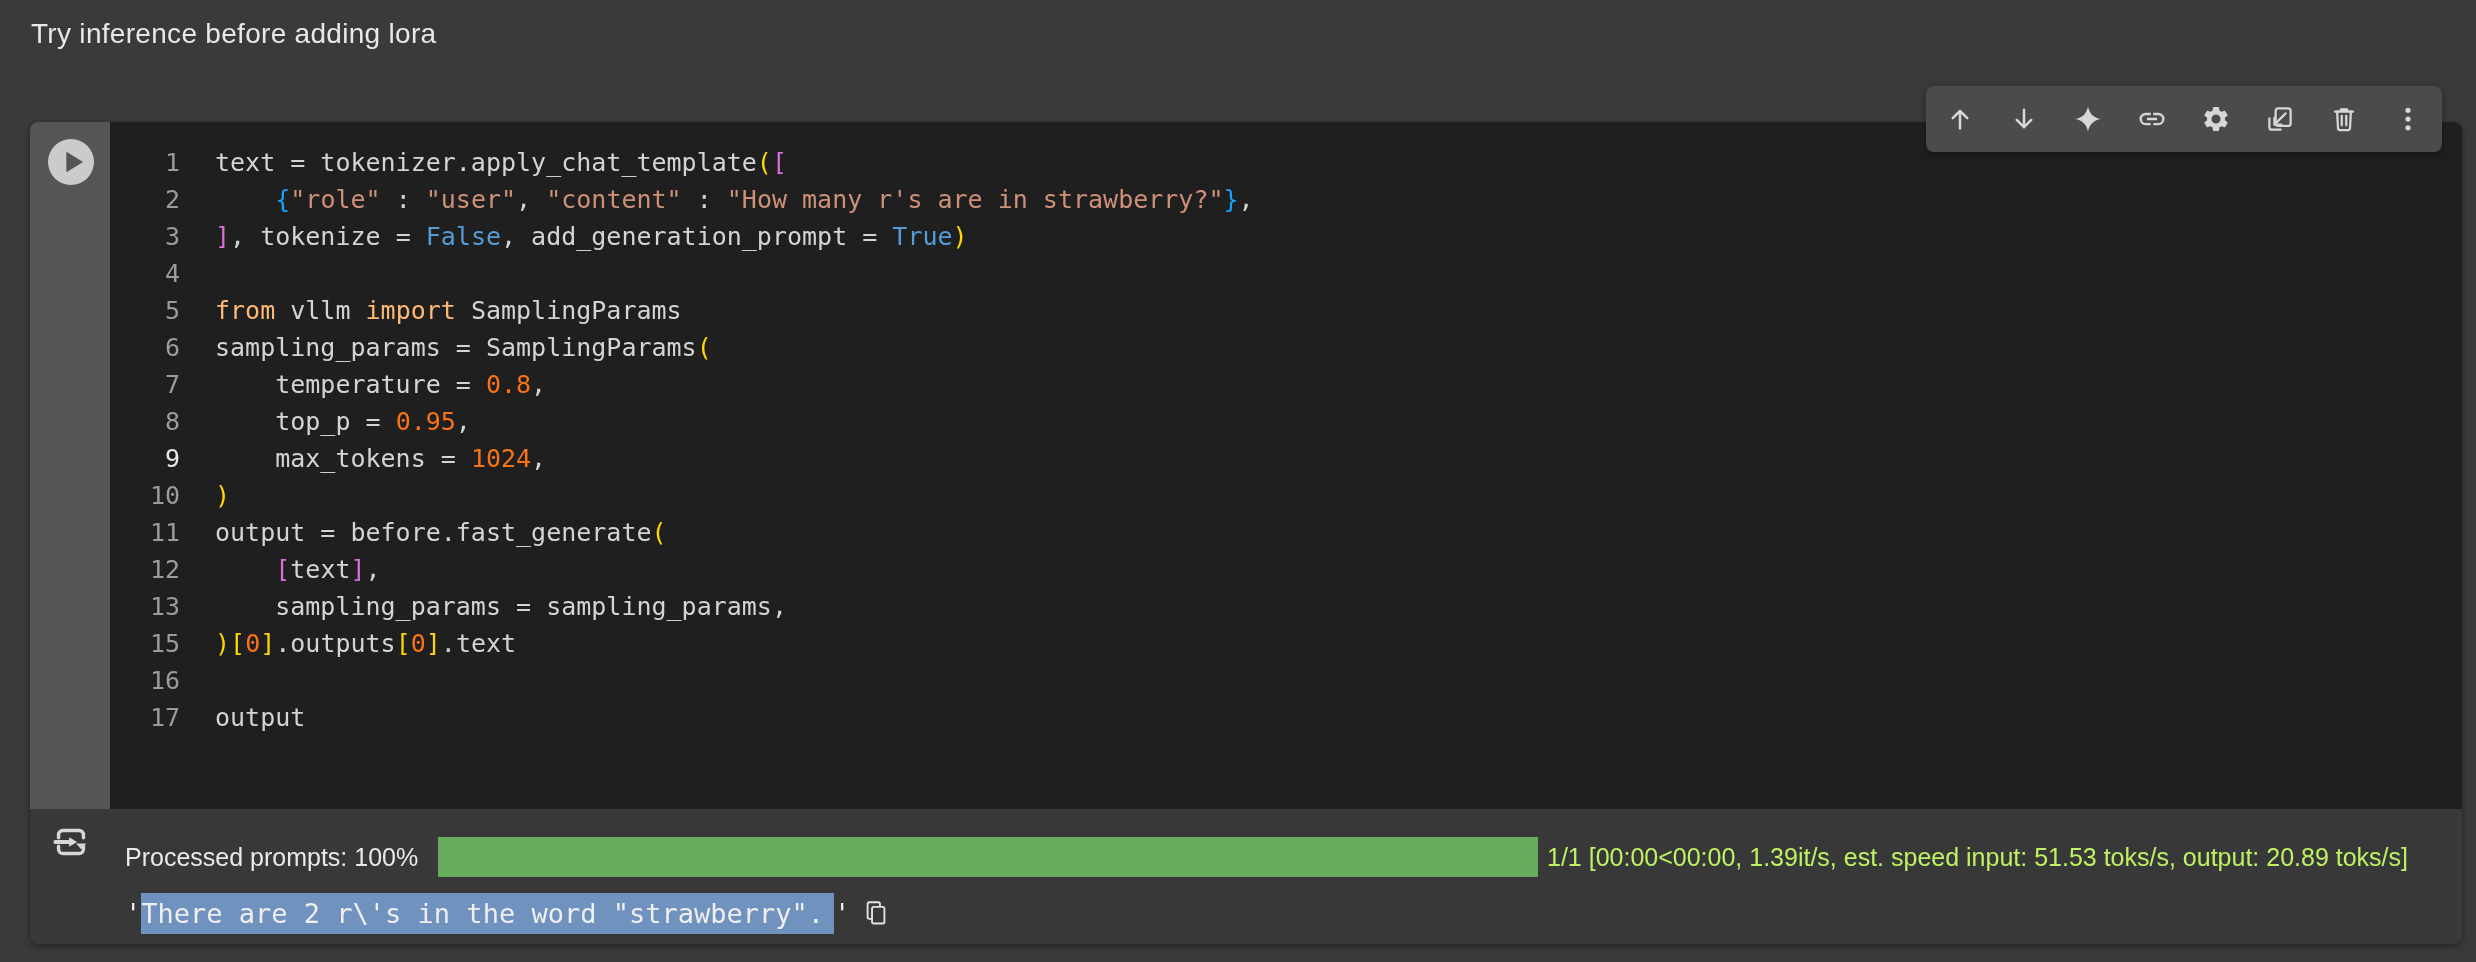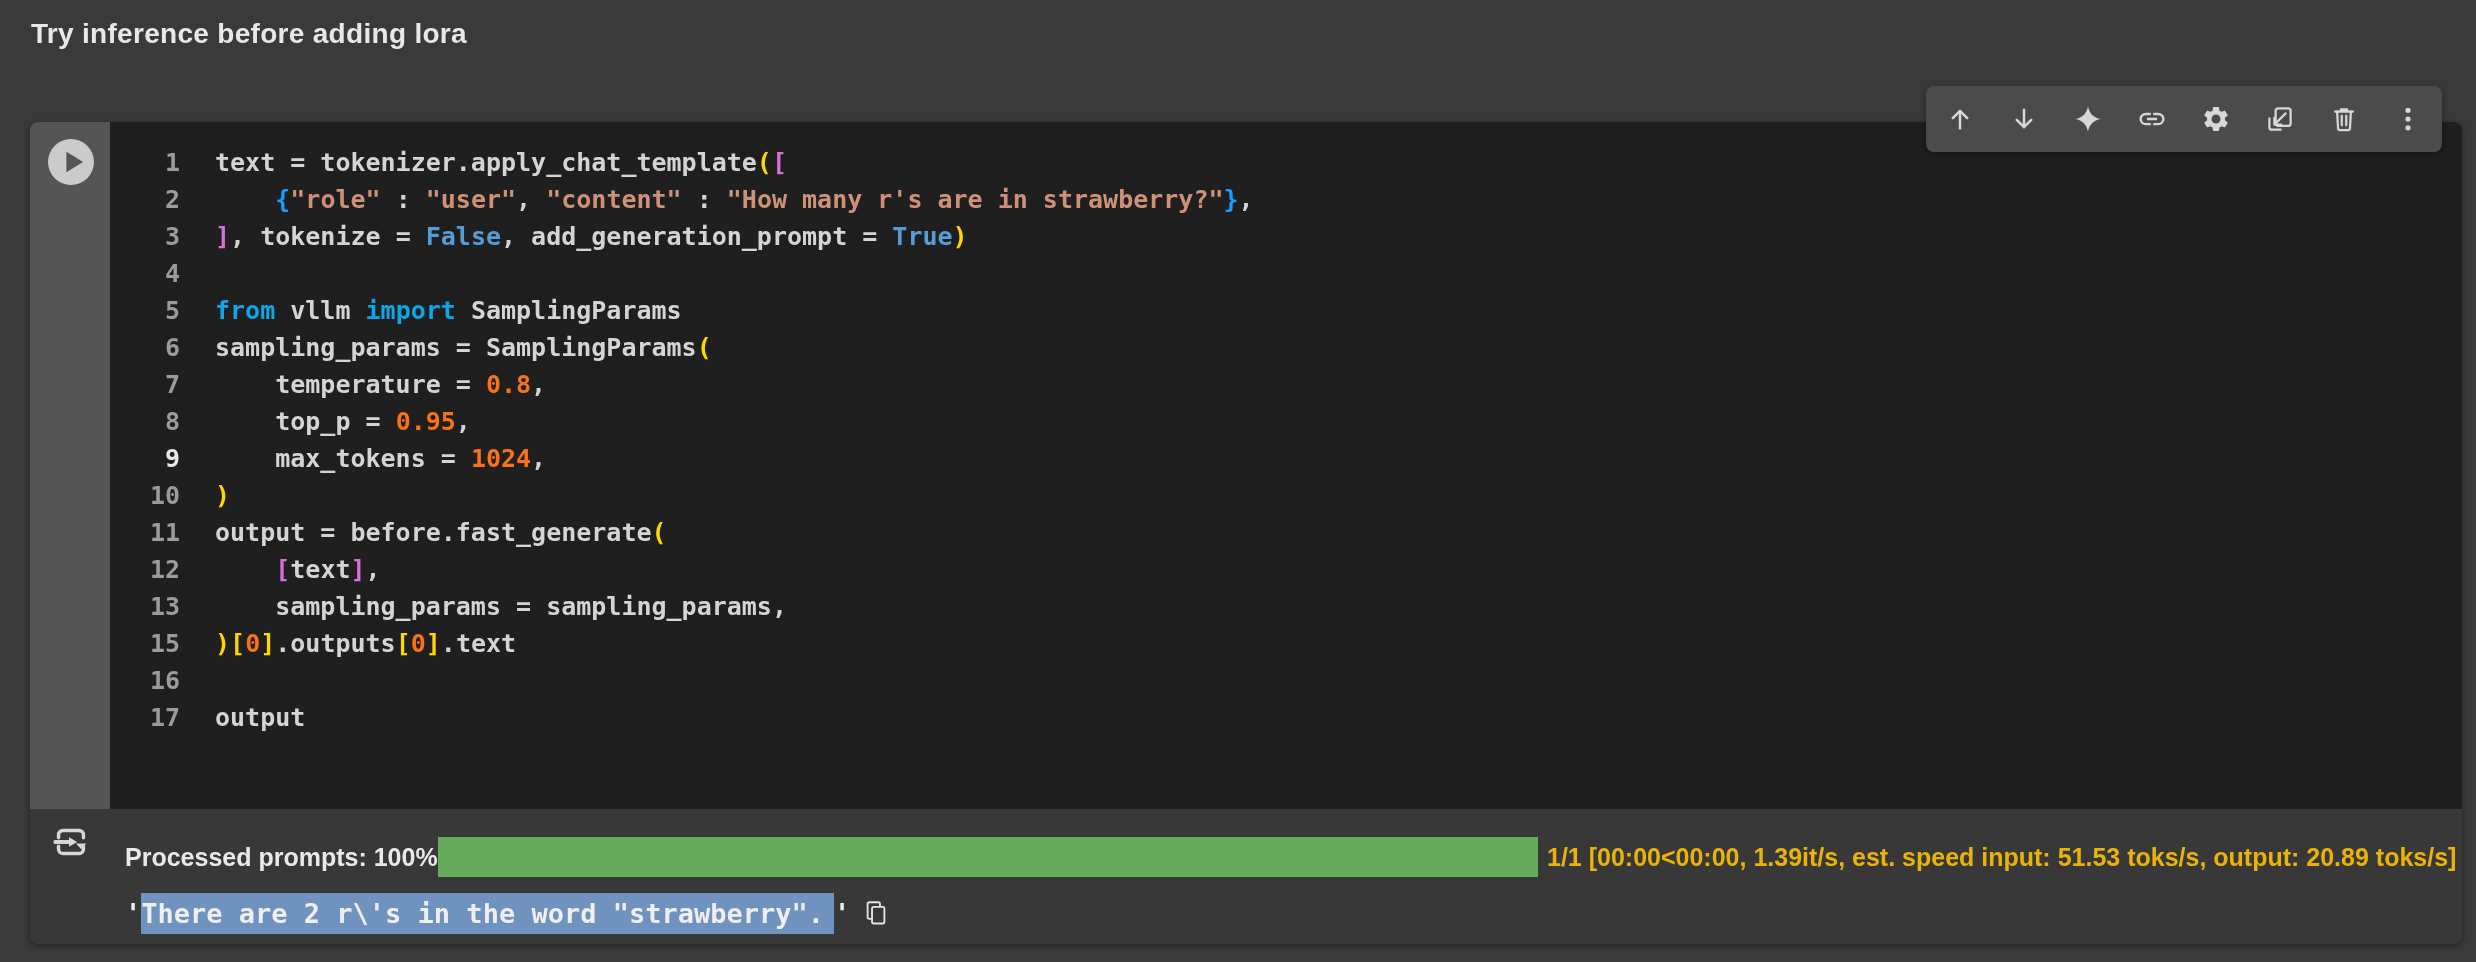--- a/index.html
+++ b/index.html
@@ -1,18 +1,18 @@
 <!DOCTYPE html>
 <html><head>
 <meta charset="utf-8">
 <style>
   * { margin:0; padding:0; box-sizing:border-box; }
   html,body { width:2476px; height:962px; overflow:hidden; }
   body { background:#3a3a3a; font-family:"Liberation Sans", sans-serif; }
-  .page { position:relative; width:2476px; height:962px;font-weight:bold; }
+  .page { position:relative; width:2476px; height:962px; }
 
   .title { position:absolute; left:31px; top:18px; font-size:28px; color:#e8e8e8; letter-spacing:.3px; }
 
   
   .toolbar { position:absolute; top:86px; right:34px; height:66px; background:#4b4b4b;
              border-radius:8px; display:flex; align-items:center; padding:0 2px;
              box-shadow:0 2px 6px rgba(0,0,0,.35); z-index:5; }
   .tb { width:64px; height:66px; background:none; border:none; display:flex;
         align-items:center; justify-content:center; cursor:pointer; }
   .tb svg { width:30px; height:30px; }
@@ -28,35 +28,35 @@
   .run-btn { position:absolute; left:18px; top:17px; width:46px; height:46px; border-radius:50%;
              background:#cbcbcb; display:flex; align-items:center; justify-content:center; cursor:pointer; }
   .run-btn svg { width:46px; height:46px; }
 
   .lines { position:absolute; left:80px; top:22px; right:0;
            font-family:"DejaVu Sans Mono", monospace; font-size:25px; line-height:37px; }
   .line { display:flex; white-space:pre; min-height:37px; }
   .num { width:70px; text-align:right; color:#9b9b9b; flex:none; }
   .num.active { color:#e8e8e8; }
   .code { margin-left:35px; }
-  .tk-p { color:#d4d4d4; }  .tk-s { color:#ce9178; }  .tk-k { color:#0ea5e9; }
+  .tk-p { color:#d4d4d4; }  .tk-s { color:#ce9178; }  .tk-k { color:#fdba74; }
   .tk-c { color:#569cd6; }  .tk-n { color:#f97316; }  .tk-y { color:#ffd700; }
   .tk-m { color:#da70d6; }  .tk-b { color:#179fff; }
 
   
   .output-area { position:absolute; left:0; right:4px; bottom:0; height:135px; background:#383838; }
   .out-icon { position:absolute; left:18px; top:10px; width:46px; height:46px; cursor:pointer;
               display:flex; align-items:center; justify-content:center; }
   .out-icon svg { width:46px; height:46px; }
   .progress-label { position:absolute; left:95px; top:28px; height:40px; line-height:40px;
                     font-size:25px; color:#e9e9e9; white-space:nowrap; }
   .progress-bar { position:absolute; left:408px; top:28px; width:1100px; height:40px; background:#2e2e2e; }
   .progress-fill { height:100%; background:#67ab5c; }
   .progress-stats { position:absolute; left:1517px; top:28px; height:40px; line-height:40px;
-                    font-size:25px; color:#eab308; white-space:nowrap; }
+                    font-size:25px; color:#bef264; white-space:nowrap; }
   .result-line { position:absolute; left:95px; top:82px; height:44px;
                  font-family:"DejaVu Sans Mono", monospace; font-size:27px; color:#efefef;
                  white-space:pre; display:flex; align-items:center; }
   .sel { background:#7092be; padding:5px 10px 5px 0; }
   .copy { margin-left:12px; cursor:pointer; display:inline-flex; }
   .copy svg { width:28px; height:28px; }
 </style>
 </head>
 <body>
 

